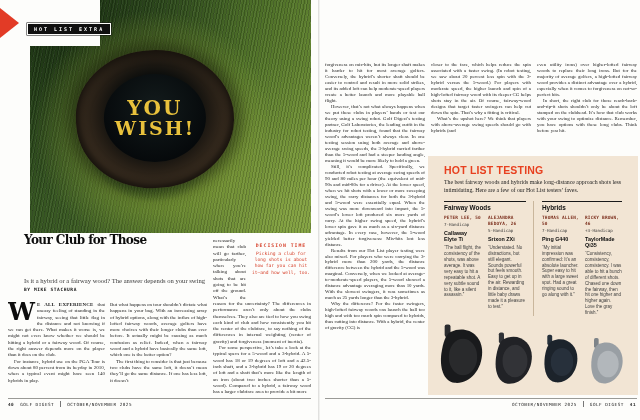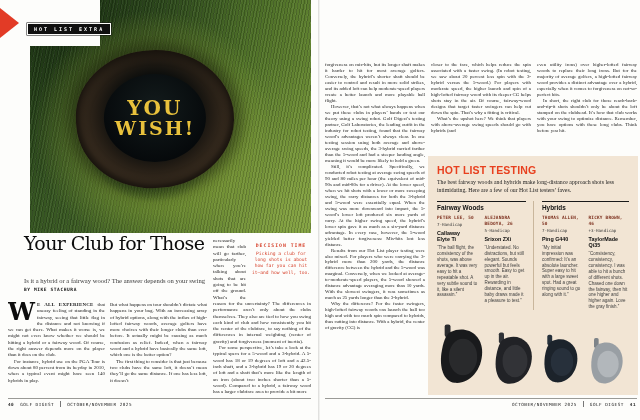--- a/index.html
+++ b/index.html
@@ -29,21 +29,21 @@
   
   .corner{position:absolute;left:0;top:0;width:100px;height:46px;background:#fdfdfb;}
   .red-arrow{position:absolute;left:0;top:8px;width:0;height:0;
     border-top:15px solid transparent;border-bottom:15px solid transparent;border-left:19px solid #e23b26;}
   .tag{position:absolute;left:28px;top:24px;background:#101010;color:#fff;
     font-family:"DejaVu Sans Mono",monospace;font-size:5px;font-weight:bold;letter-spacing:2px;
     padding:2px 6px;white-space:nowrap;box-shadow:0 0 0 1px #fdfdfb, 0 0 0 1.5px #101010;}
 
   
   .title{position:absolute;left:24px;top:234px;width:205px;font-family:"DejaVu Serif",serif;
-    font-weight:normal;font-size:19px;line-height:1.0;letter-spacing:-0.6px;color:#0c0c0c;}
+    font-weight:bold;font-size:12px;line-height:1.0;letter-spacing:-0.6px;color:#0c0c0c;}
   .subtitle{position:absolute;left:24px;top:277px;width:200px;font-size:6.6px;color:#3a3a3a;}
   .byline{position:absolute;left:24px;top:287px;font-family:"DejaVu Sans Mono",monospace;
     font-size:4.5px;font-weight:bold;letter-spacing:0.6px;color:#111;}
 
   .bodycol{position:absolute;font-size:5px;line-height:1.26;text-align:justify;overflow:hidden;}
   .bodycol p{margin:0;}
   .bodycol p + p{text-indent:6px;}
   #lcol1{left:8px;top:302px;width:97px;height:96px;}
   #lcol2{left:110px;top:302px;width:97px;height:96px;}
   #lcol3{left:213px;top:238px;width:98px;height:160px;}
@@ -61,21 +61,21 @@
     background:linear-gradient(to right, rgba(0,0,0,0.14), rgba(0,0,0,0.02));}
 
   
   .rcol{font-size:4.9px;line-height:1.22;}
   #rcol1{left:325px;top:62px;width:100px;height:334px;}
   #rcol2{left:431px;top:62px;width:100px;height:92px;}
   #rcol3{left:537px;top:62px;width:100px;height:92px;}
 
   
   .hotbox{position:absolute;left:428px;top:156px;width:210px;height:239px;background:#f2e5d4;
-    box-sizing:border-box;padding:8px 9px;font-family:"Liberation Sans",sans-serif;overflow:hidden;}
+    box-sizing:border-box;padding:8px 16px;font-family:"Liberation Sans",sans-serif;overflow:hidden;}
   .hotbox-h{color:#e8401f;font-weight:bold;font-size:10.5px;letter-spacing:0.2px;}
   .hotbox-intro{font-family:"Liberation Serif",serif;font-size:5.8px;line-height:1.35;color:#222;margin-top:3px;width:192px;}
   .groups{display:grid;grid-template-columns:1fr 1fr;column-gap:0;margin-top:6px;}
   .group{padding-right:7px;}
   .group + .group{border-left:0.5px solid #c9b69c;padding-left:8px;padding-right:0;}
   .group-label{border-top:1px solid #1a1a1a;font-weight:bold;font-size:6.4px;padding-top:2px;color:#111;}
   .testers{display:grid;grid-template-columns:1fr 1fr;column-gap:6px;margin-top:4px;}
   .t-name{font-family:"DejaVu Sans Mono",monospace;font-weight:bold;font-size:4.4px;line-height:1.35;
     letter-spacing:0.2px;color:#7c2f1d;}
   .t-hcp{font-family:"DejaVu Sans Mono",monospace;font-size:4.2px;color:#3a3a3a;margin-top:1px;}

